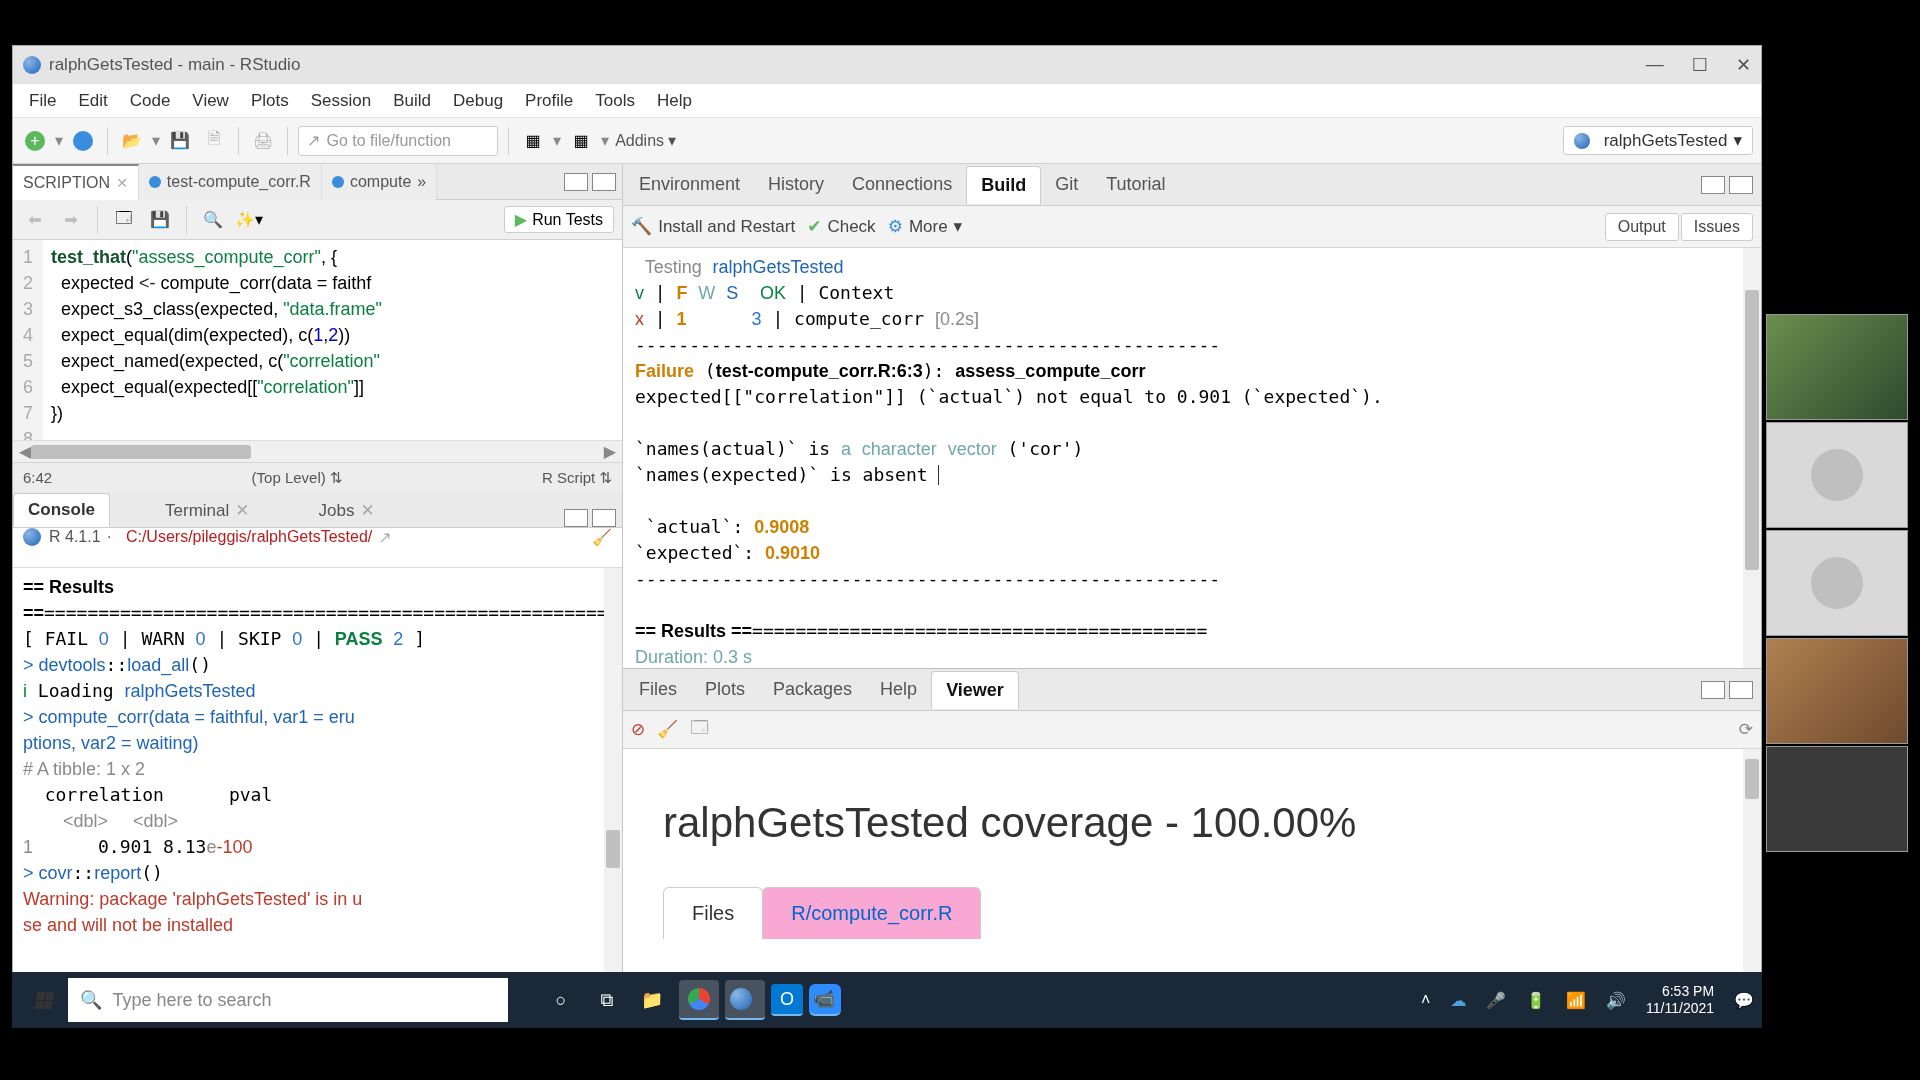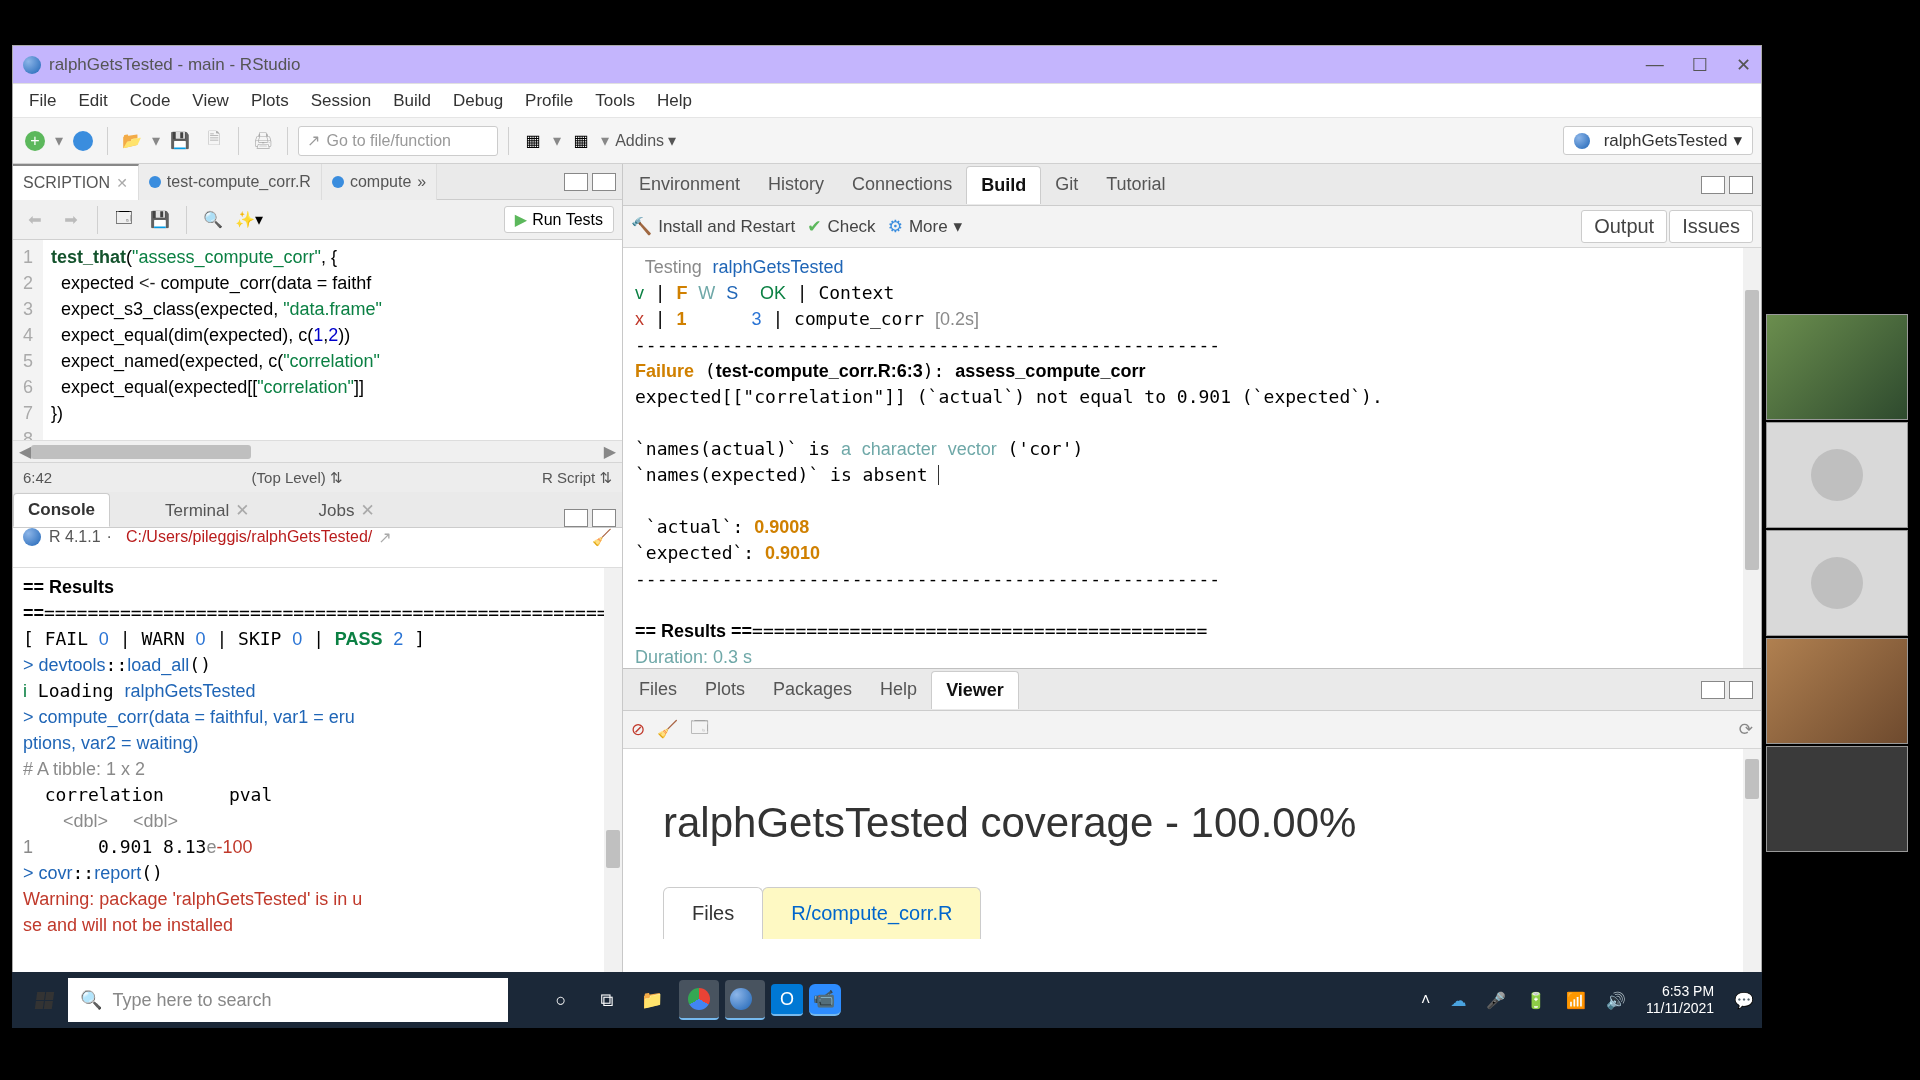--- a/index.html
+++ b/index.html
@@ -1,18 +1,18 @@
 <!DOCTYPE html>
 <html><head>
 <meta charset="utf-8">
 <style>
 * { margin: 0; padding: 0; box-sizing: border-box; font-family: "Segoe UI", sans-serif; }
 body { background: #000; width: 1920px; height: 1080px; position: relative; }
 .app-window { position: absolute; left: 12px; top: 45px; width: 1750px; height: 960px; background: #fff; border: 1px solid #aaa; display: flex; flex-direction: column; }
-.titlebar { height: 38px; background: #c4b5fd; display: flex; align-items: center; padding: 0 10px; border-bottom: 1px solid #e0e0e0; }
+.titlebar { height: 38px; background: #e5e5e5; display: flex; align-items: center; padding: 0 10px; border-bottom: 1px solid #e0e0e0; }
 .r-logo { width:18px; height:18px; border-radius:50%; background: radial-gradient(circle at 30% 30%, #8cb5e8, #1f65b6); margin-right:8px; display:inline-block;}
 .titlebar .title { font-size: 17px; color: #555; }
 .win-controls { margin-left:auto; display:flex; gap:28px; font-size:18px; color:#555;}
 .menubar { height: 34px; display:flex; align-items:center; gap:22px; padding: 0 16px; font-size:17px; color:#333; background:#fff; border-bottom:1px solid #e5e5e5;}
 .menubar span { cursor:default; }
 .toolbar { height: 46px; display:flex; align-items:center; padding:0 8px; gap:6px; background:#f5f5f5; border-bottom:1px solid #d0d0d0; }
 .tb-btn { width:28px; height:28px; display:inline-flex; align-items:center; justify-content:center; border-radius:3px; }
 .circ { width:20px; height:20px; border-radius:50%; display:inline-block; }
 .circ.green { background:#5cb85c; color:#fff; font-size:16px; text-align:center; line-height:20px; }
 .tb-sep { width:1px; height:28px; background:#d0d0d0; margin:0 4px; }
@@ -54,37 +54,37 @@
 .rtab { padding:8px 14px; font-size:18px; color:#555; border-radius:4px 4px 0 0; }
 .rtab.active { background:#fff; border:1px solid #ccc; border-bottom:none; color:#111; font-weight:bold;}
 .build-toolbar { height:42px; display:flex; align-items:center; padding:0 8px; gap:12px; background:#f3f3f3; border-bottom:1px solid #d5d5d5; font-size:17px; color:#444;}
 .build-out { height:420px; padding:6px 12px; font-family:"Lucida Console",Consolas,monospace; font-size:18px; line-height:26px; white-space:pre; overflow:hidden; position:relative;}
 .viewer-pane { flex:1; display:flex; flex-direction:column; border-top:1px solid #c0c0c0;}
 .viewer-content { flex:1; padding:20px 40px; overflow:hidden; }
 .coverage-title { font-size:42px; color:#333; font-weight:400; margin:30px 0 40px 0; }
 .cov-tabs { display:flex; gap:0; }
 .cov-tab { padding:14px 28px; border:1px solid #ccc; border-bottom:none; font-size:20px; border-radius:6px 6px 0 0; margin-right:-1px; }
 .cov-tab.active { color:#333; background:#fff;}
-.cov-tab.link { color:#0066cc; background:#fef9c3;}
+.cov-tab.link { color:#0066cc; background:#f9a8d4;}
 .taskbar { position:absolute; left:12px; bottom:52px; width:1750px; height:56px; background:#1b2838; display:flex; align-items:center; padding:0 8px; color:#fff; }
 .taskbar .start { width:48px; height:48px; display:flex; align-items:center; justify-content:center;}
 .win-logo { display:grid; grid-template-columns:8px 8px; grid-template-rows:8px 8px; gap:1px; transform:skewX(-8deg);}
 .win-logo div { background:#333; }
 .search-bar { width:440px; height:44px; background:#fff; display:flex; align-items:center; padding:0 12px; color:#888; font-size:18px; gap:10px;}
 .tray { margin-left:auto; display:flex; align-items:center; gap:20px; font-size:16px;}
 .tray .clock { text-align:right; font-size:14px; line-height:17px; }
 .tk-icon { width:40px; height:40px; border-radius:4px; display:flex; align-items:center; justify-content:center; margin:0 3px; font-size:18px;}
 .tk-icon.active { background:rgba(255,255,255,0.2); border-bottom:2px solid #76b9ed; }
 .video-strip { position:absolute; right:12px; top:314px; width:142px; display:flex; flex-direction:column; gap:2px;}
 .video-tile { width:142px; height:106px; background:#d9d9d9; border:1px solid #999; display:flex; align-items:center; justify-content:center;}
 .avatar-circ { width:52px; height:52px; border-radius:50%; background:#bfbfbf; }
 .vscroll { position:absolute; right:0; top:0; bottom:0; width:18px; background:#f1f1f1; }
 .vscroll .vthumb { position:absolute; left:2px; right:2px; background:#c0c0c0; border-radius:2px; }
 .out-btns { margin-left:auto; display:flex; gap:2px;}
-.out-btn { padding:4px 12px; border:1px solid #ccc; background:#fff; font-size:20px; border-radius:3px;}
+.out-btn { padding:4px 12px; border:1px solid #ccc; background:#fff; font-size:16px; border-radius:3px;}
 .fail-orange { color:#d08000; font-weight:bold; }
 .c-cyan { color:#6fa8a8; }
 .c-num-blue { color:#2a74d5; }
 .mini-btns { margin-left:auto; display:flex; gap:4px; align-items:center; padding-right:6px;}
 .mini-sq { width:24px; height:18px; border:1px solid #888; background:#fff; }
 </style>
 </head>
 <body>
 
 <div class="app-window">

